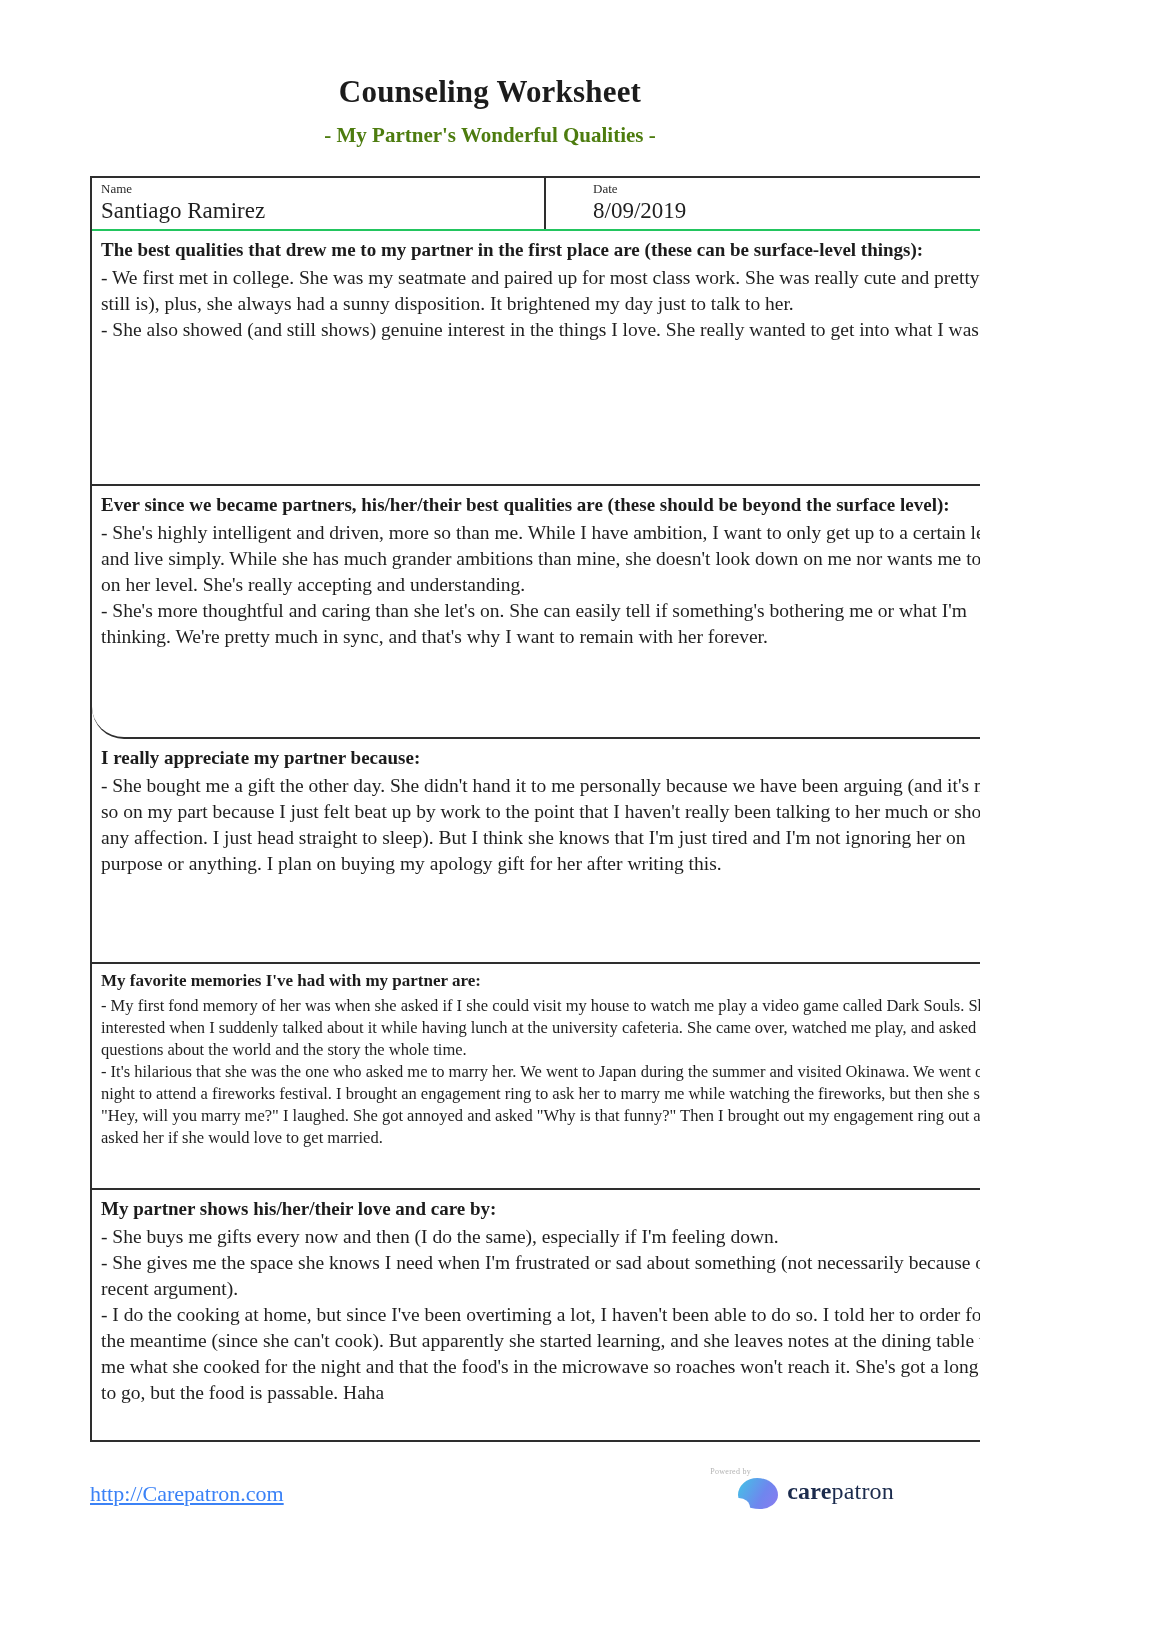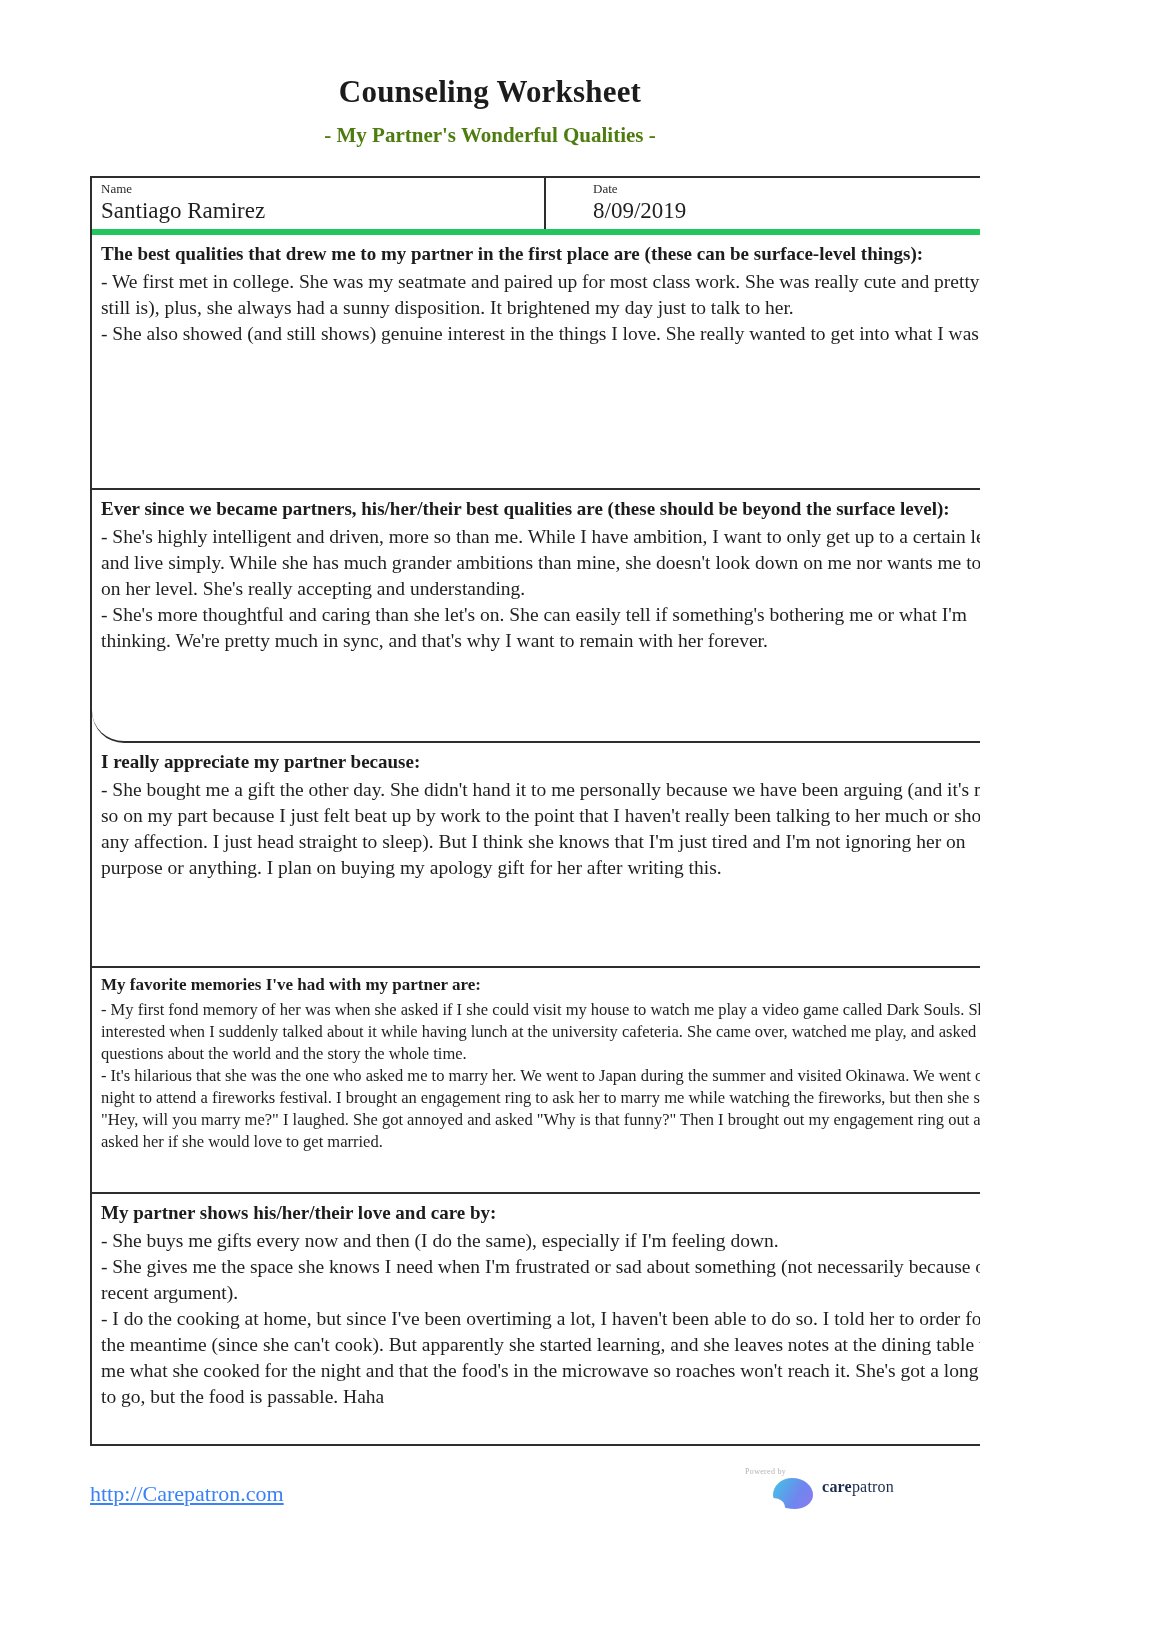--- a/index.html
+++ b/index.html
@@ -13,21 +13,21 @@
     font-size:31px; font-weight:bold; color:#1c1c1c; letter-spacing:0.2px;
   }
   .subtitle {
     margin-top:13px; text-align:center;
     font-size:21px; font-weight:bold; color:#4d7c0f;
   }
   .form {
     margin:28px 0 0 90px; width:950px;
     border:2px solid #2e2e2e;
   }
-  .field-row { display:flex; border-bottom:6px solid #22c55e;gap:38px; }
+  .field-row { display:flex; border-bottom:2px solid #22c55e;gap:38px; }
   .field-cell { width:50%; padding:3px 9px 5px 9px; }
   .field-cell.first { border-right:2px solid #2e2e2e; }
   .field-label { font-size:13px; color:#2a2a2a; }
   .field-value { font-size:23px; color:#1f1f1f; margin-top:1px; }
   .section { padding:6px 9px 8px 9px; border-bottom:2px solid #2e2e2e; }
   .section:last-child { border-bottom:none; }
   .section-heading { font-size:19px; font-weight:bold; line-height:1.35; color:#1c1c1c; }
   .section-body { font-size:19.5px; line-height:1.34; white-space:pre-wrap; color:#1f1f1f; margin-top:2px; }
   .section.s1 { min-height:255px; }
   .section.s2 { min-height:253px;border-radius:32px; }
@@ -52,21 +52,21 @@
     width:40px; height:31px;
     background:linear-gradient(120deg,#4db5e8 15%,#6f86ee 60%,#8a7bf0 100%);
     border-radius:48% 52% 46% 54% / 55% 55% 45% 45%;
     position:relative;
   }
   .brand-icon::after {
     content:""; position:absolute; left:-4px; bottom:-3px;
     width:16px; height:14px; background:#ffffff;
     border-radius:0 70% 0 0;
   }
-  .brand-wordmark { font-size:16px; color:#1b2b4d; letter-spacing:0.2px; }
+  .brand-wordmark { font-size:24px; color:#1b2b4d; letter-spacing:0.2px; }
   .brand-wordmark .bold { font-weight:bold; }
 </style>
 </head>
 <body>
 
 <div class="page">
 
   <div class="title">Counseling Worksheet</div>
   <div class="subtitle">- My Partner's Wonderful Qualities -</div>
 

